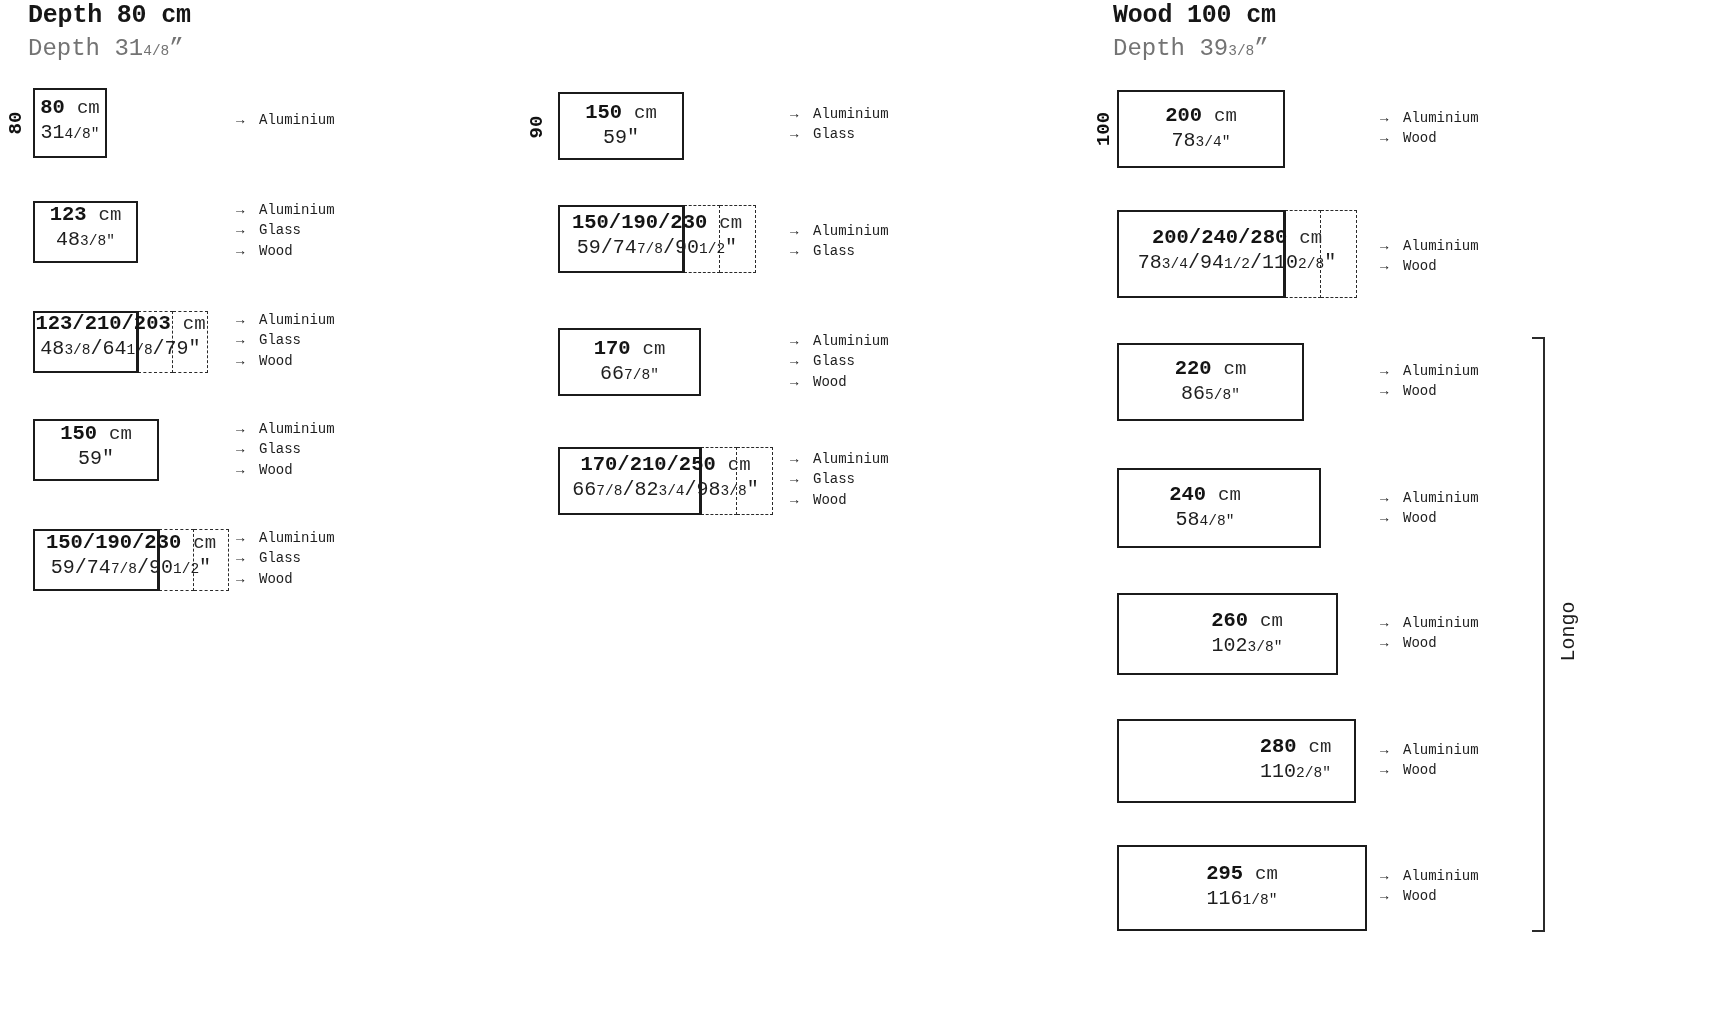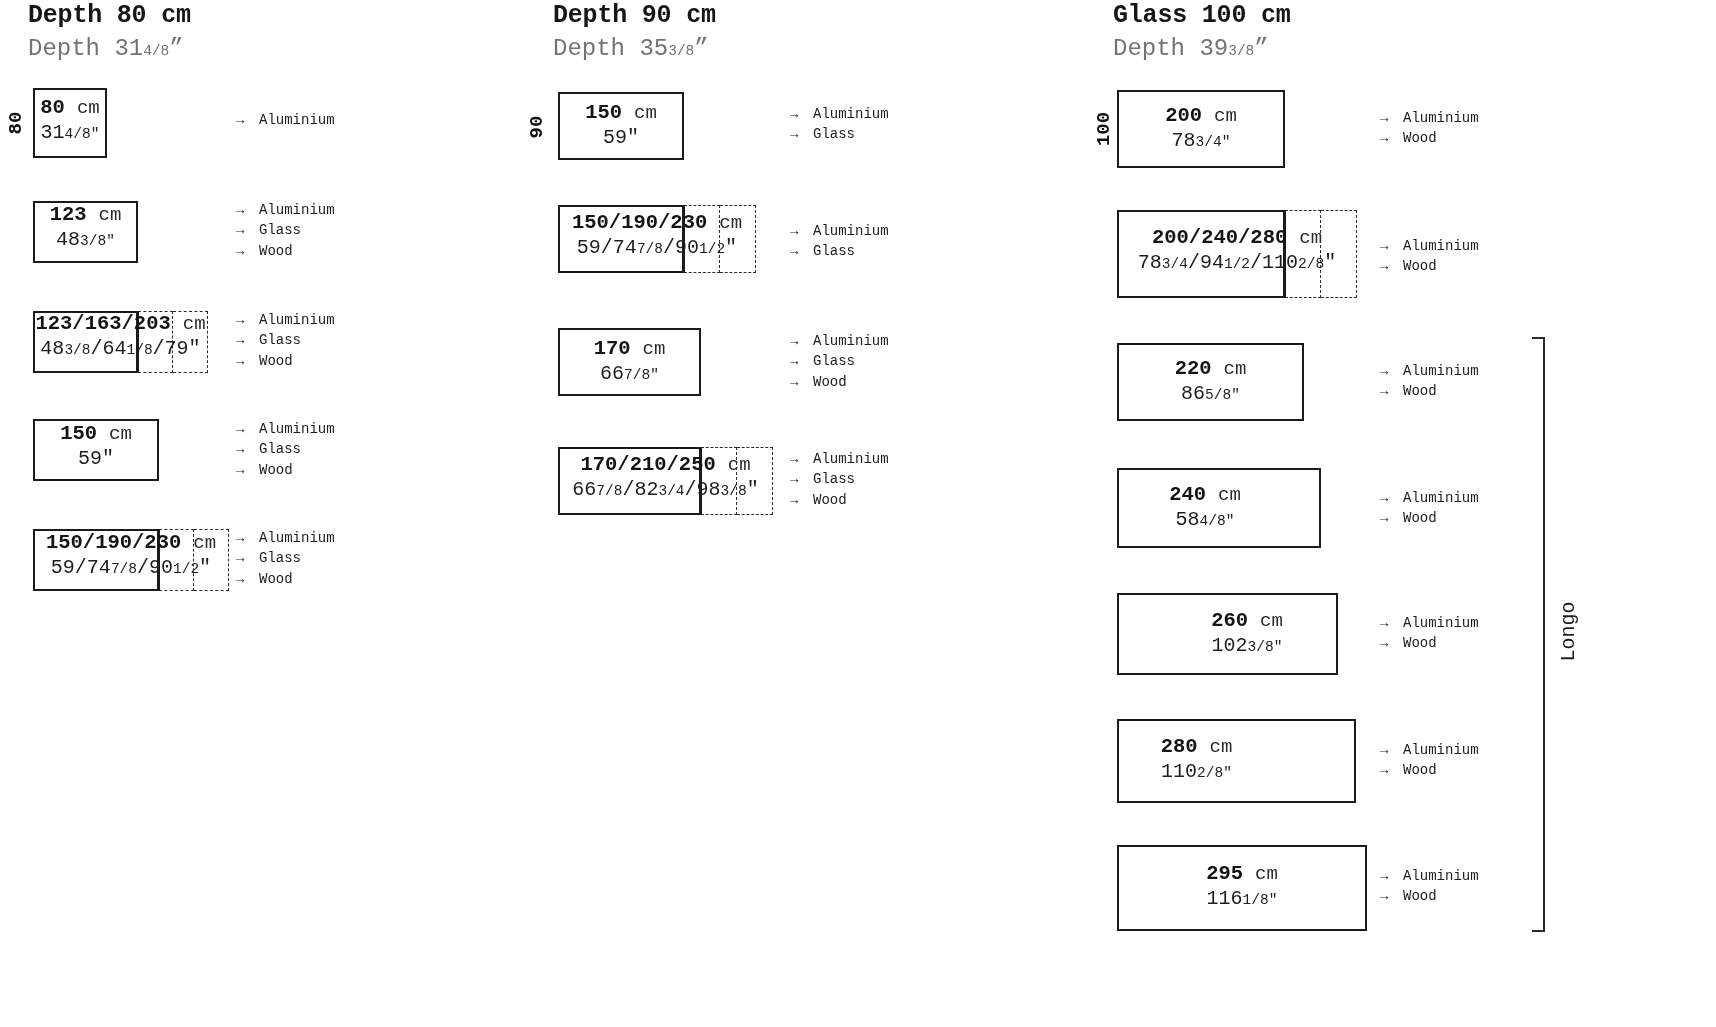--- a/index.html
+++ b/index.html
@@ -135,21 +135,21 @@
       <span class="m"><span class="arr">→</span><span>Wood</span></span>
     </div>
   </div>
 
   <div class="row">
     <div class="ext" style="left:138px;top:311px;width:35px;height:62px;"></div>
     <div class="ext" style="left:173px;top:311px;width:35px;height:62px;"></div>
     <div class="box" style="left:33px;top:311px;width:105px;height:62px;"></div>
     <div class="divider" style="left:136px;top:311px;height:62px;"></div>
     <div class="labels" style="left:33px;top:311px;width:175px;">
-      <div class="lab-cm"><b>123/163/203</b> <span class="unit">cm</span></div>
+      <div class="lab-cm"><b>123/210/203</b> <span class="unit">cm</span></div>
       <div class="lab-in">48<span class="frac">3/8</span>/64<span class="frac">1/8</span>/79"</div>
     </div>
     <div class="mats" style="left:236px;top:310px;">
       <span class="m"><span class="arr">→</span><span>Aluminium</span></span>
       <span class="m"><span class="arr">→</span><span>Glass</span></span>
       <span class="m"><span class="arr">→</span><span>Wood</span></span>
     </div>
   </div>
 
   <div class="row">
@@ -174,24 +174,20 @@
       <div class="lab-cm"><b>150/190/230</b> <span class="unit">cm</span></div>
       <div class="lab-in">59/74<span class="frac">7/8</span>/90<span class="frac">1/2</span>"</div>
     </div>
     <div class="mats" style="left:236px;top:528px;">
       <span class="m"><span class="arr">→</span><span>Aluminium</span></span>
       <span class="m"><span class="arr">→</span><span>Glass</span></span>
       <span class="m"><span class="arr">→</span><span>Wood</span></span>
     </div>
   </div>
 
-  <div class="col-header" style="left:553px;top:2px;">
-    <div class="h1">Depth 90 cm</div>
-    <div class="h2">Depth 35<span class="frac">3/8</span>”</div>
-  </div>
 
   <div class="depthtick" style="left:522px;top:116px;width:30px;text-align:center;">90</div>
 
   <div class="row">
     <div class="box" style="left:558px;top:92px;width:126px;height:68px;"></div>
     <div class="labels" style="left:558px;top:100px;width:126px;">
       <div class="lab-cm"><b>150</b> <span class="unit">cm</span></div>
       <div class="lab-in"><span>59"</span></div>
     </div>
     <div class="mats" style="left:790px;top:104px;">
@@ -238,21 +234,21 @@
       <div class="lab-in">66<span class="frac">7/8</span>/82<span class="frac">3/4</span>/98<span class="frac">3/8</span>"</div>
     </div>
     <div class="mats" style="left:790px;top:449px;">
       <span class="m"><span class="arr">→</span><span>Aluminium</span></span>
       <span class="m"><span class="arr">→</span><span>Glass</span></span>
       <span class="m"><span class="arr">→</span><span>Wood</span></span>
     </div>
   </div>
 
   <div class="col-header" style="left:1113px;top:2px;">
-    <div class="h1">Glass 100 cm</div>
+    <div class="h1">Wood 100 cm</div>
     <div class="h2">Depth 39<span class="frac">3/8</span>”</div>
   </div>
 
   <div class="depthtick" style="left:1086px;top:118px;width:36px;text-align:center;">100</div>
 
   <div class="row">
     <div class="box" style="left:1117px;top:90px;width:168px;height:78px;"></div>
     <div class="labels" style="left:1117px;top:103px;width:168px;">
       <div class="lab-cm"><b>200</b> <span class="unit">cm</span></div>
       <div class="lab-in"><span>78</span><span class="frac">3/4"</span></div>
@@ -309,21 +305,21 @@
       <div class="lab-in"><span>102</span><span class="frac">3/8"</span></div>
     </div>
     <div class="mats" style="left:1380px;top:613px;">
       <span class="m"><span class="arr">→</span><span>Aluminium</span></span>
       <span class="m"><span class="arr">→</span><span>Wood</span></span>
     </div>
   </div>
 
   <div class="row">
     <div class="box" style="left:1117px;top:719px;width:239px;height:84px;"></div>
-    <div class="labels" style="left:1077px;top:734px;width:239px;">
+    <div class="labels" style="left:1176px;top:734px;width:239px;">
       <div class="lab-cm"><b>280</b> <span class="unit">cm</span></div>
       <div class="lab-in"><span>110</span><span class="frac">2/8"</span></div>
     </div>
     <div class="mats" style="left:1380px;top:740px;">
       <span class="m"><span class="arr">→</span><span>Aluminium</span></span>
       <span class="m"><span class="arr">→</span><span>Wood</span></span>
     </div>
   </div>
 
   <div class="row">

